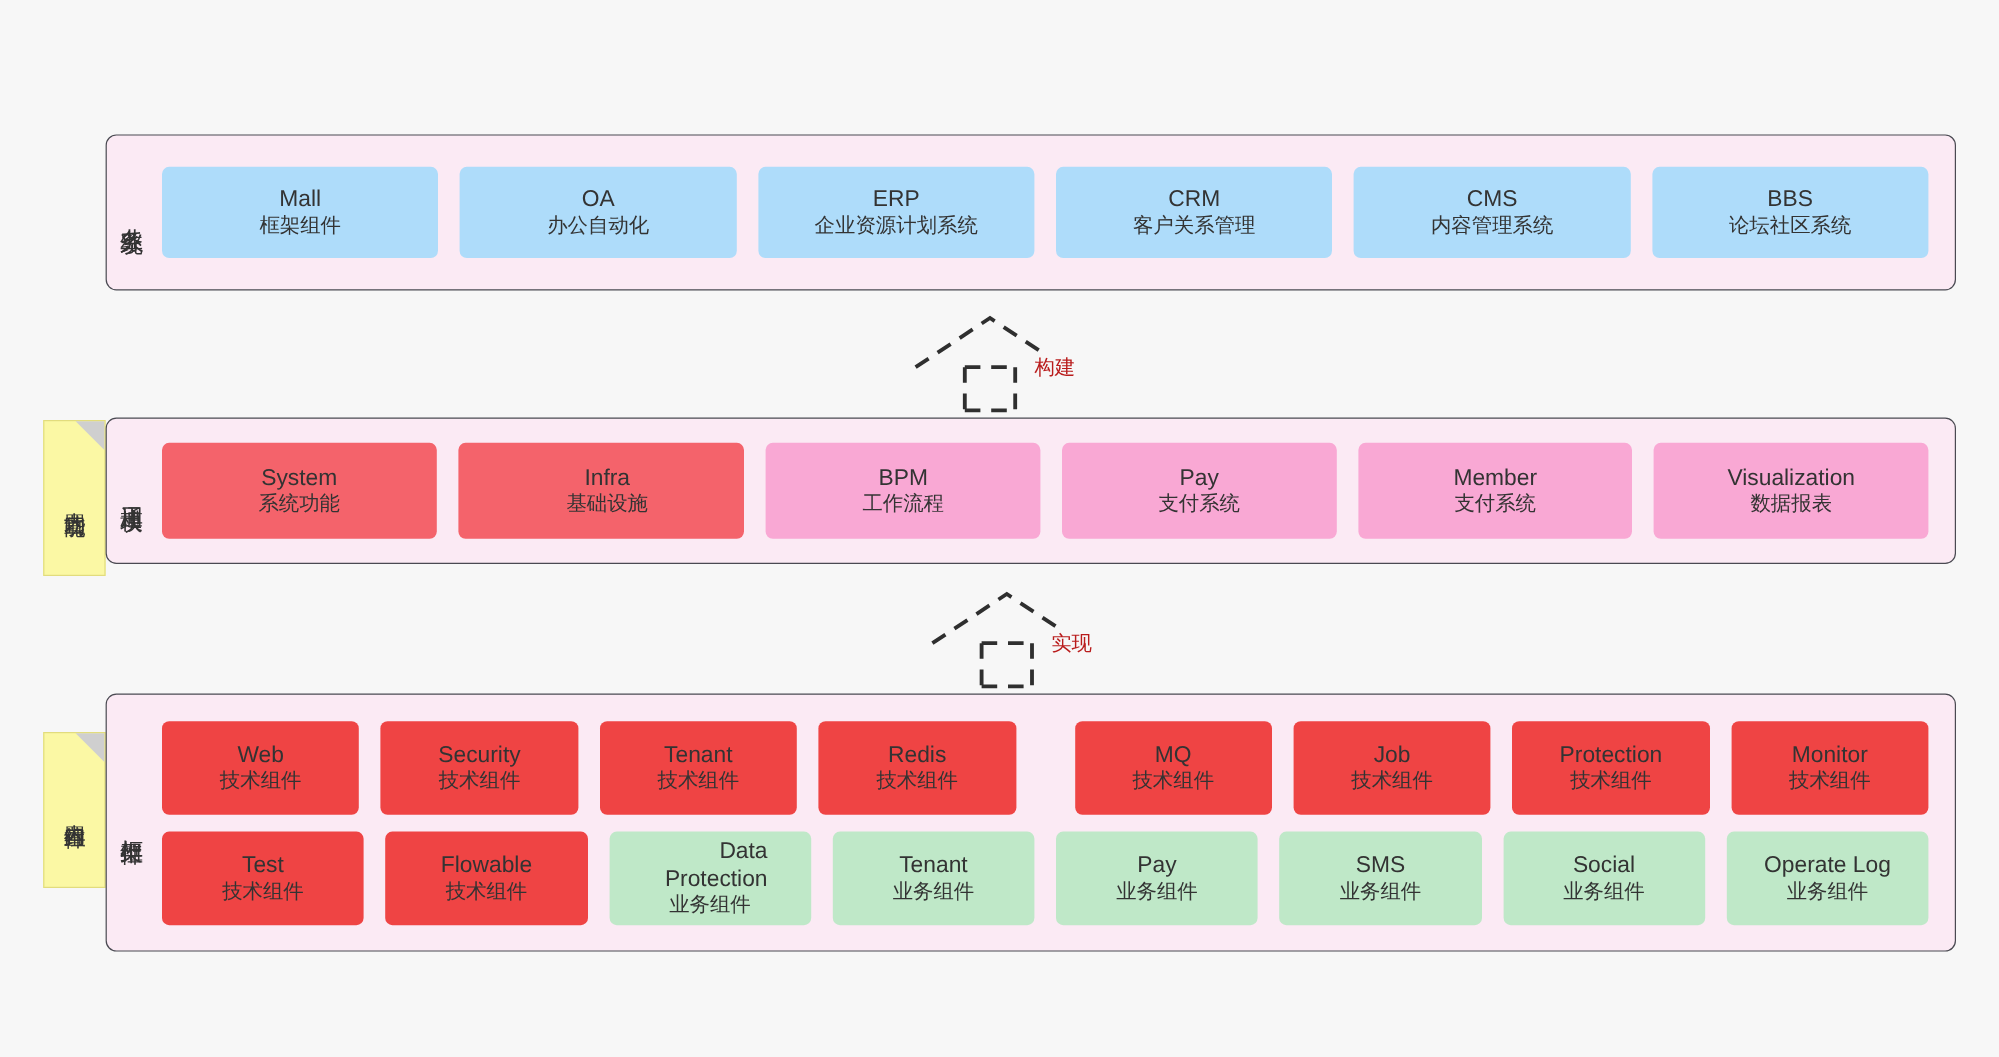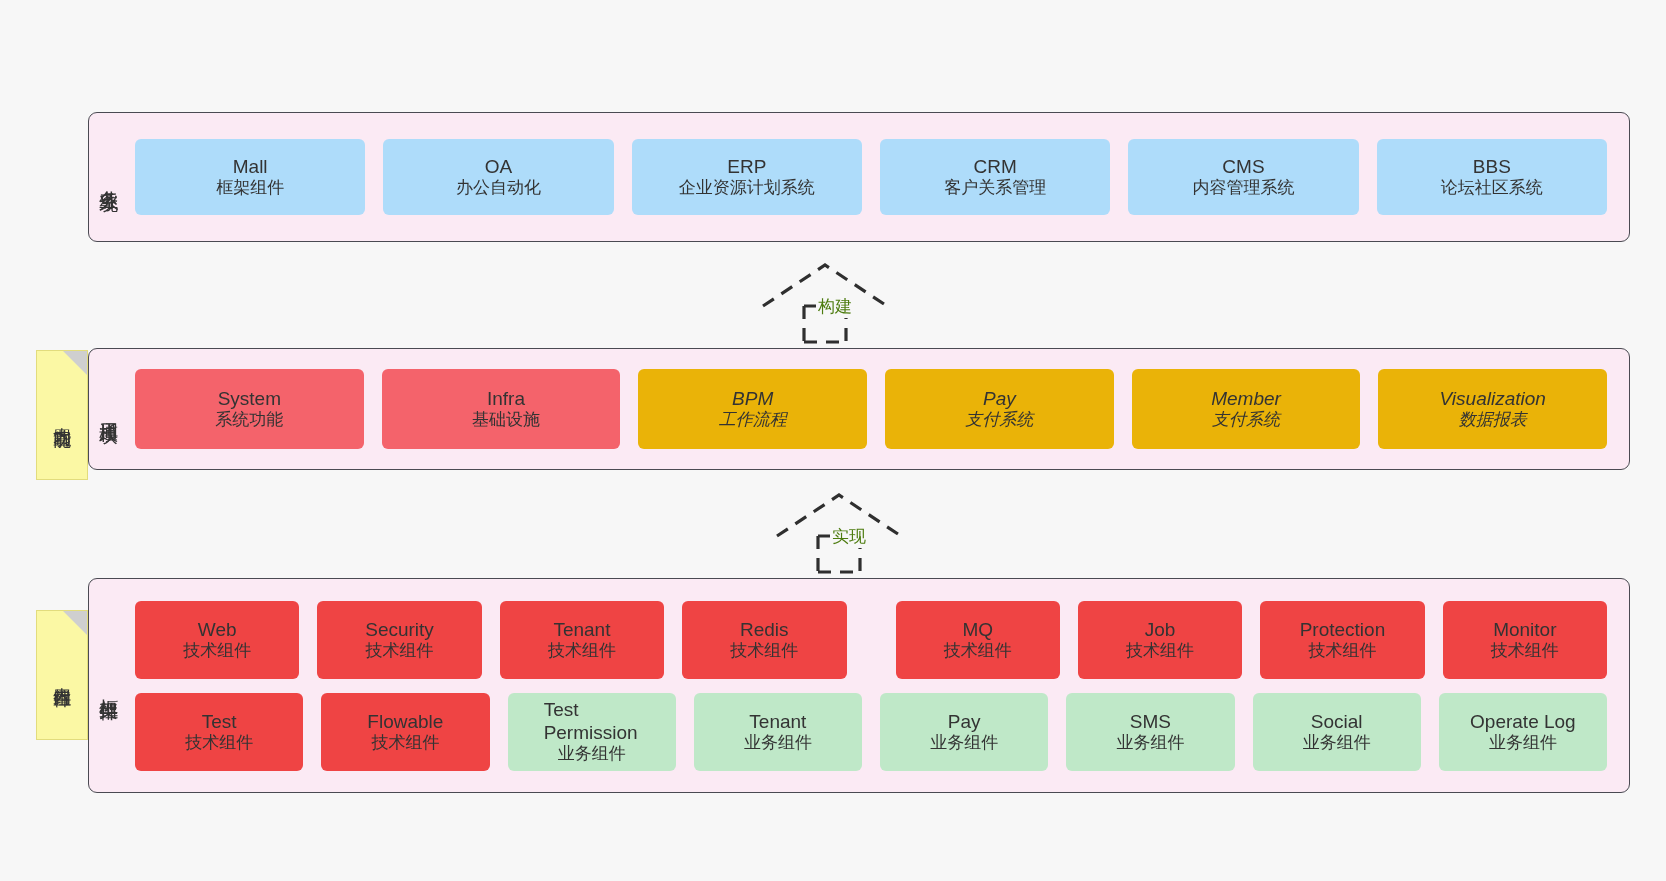--- a/index.html
+++ b/index.html
@@ -51,33 +51,33 @@
     gap:18px;
     align-items:stretch;
   }
   .cell{
     flex:1 1 0;
     border-radius:6px;
     display:flex;
     flex-direction:column;
     align-items:center;
     justify-content:center;
-    text-align:left;
+    text-align:right;
     line-height:1.22;
     box-sizing:border-box;
     padding:4px 6px;
     color:#333333;
   }
   .cell .t1{font-size:19px;}
   .cell .t2{font-size:17px;}
 
   
   .c-blue{background:#aedcfa;}
   .c-red{background:#f4636b;}
-  .c-pinklight{background:#eab308;font-style:italic;}
+  .c-pinklight{background:#f9a8d4;}
   .c-green{background:#ef4444;}
   .c-greenlight{background:#bfe8c8;}
 
   
   .note{
     position:absolute;
     background:#fbf8a4;
     border:1px solid #e2dc7d;
     box-sizing:border-box;
     display:flex;
@@ -99,25 +99,26 @@
     border-top:24px solid #cfcfcf;
     border-left:24px solid transparent;
   }
 
   
   .conn{position:absolute;}
   .conn svg{display:block;overflow:visible;}
   .conn .conn-label{
     position:absolute;
     font-size:17px;
-    color:#4d7c0f;
+    color:#b91c1c;
     background:#f7f7f7;
     padding:0 2px;
     white-space:nowrap;
     user-select:none;
+    margin-left:44px;
   }
 </style>
 </head>
 <body>
 
 <div id="stage">
 
   <div class="layer" id="layer-business-system" style="left:88px;top:112px;width:1542px;height:130px;">
     <div class="layer-title">业务系统</div>
     <div class="layer-body">
@@ -250,21 +251,21 @@
       <div class="row">
         <div class="cell c-green" style="height:78px;">
           <span class="t1">Test</span>
           <span class="t2">技术组件</span>
         </div>
         <div class="cell c-green" style="height:78px;">
           <span class="t1">Flowable</span>
           <span class="t2">技术组件</span>
         </div>
         <div class="cell c-greenlight" style="height:78px;">
-          <span class="t1" style="max-width:96px;">Test Permission</span>
+          <span class="t1" style="max-width:96px;">Data Protection</span>
           <span class="t2">业务组件</span>
         </div>
         <div class="cell c-greenlight" style="height:78px;">
           <span class="t1">Tenant</span>
           <span class="t2">业务组件</span>
         </div>
         <div class="cell c-greenlight" style="height:78px;">
           <span class="t1">Pay</span>
           <span class="t2">业务组件</span>
         </div>

